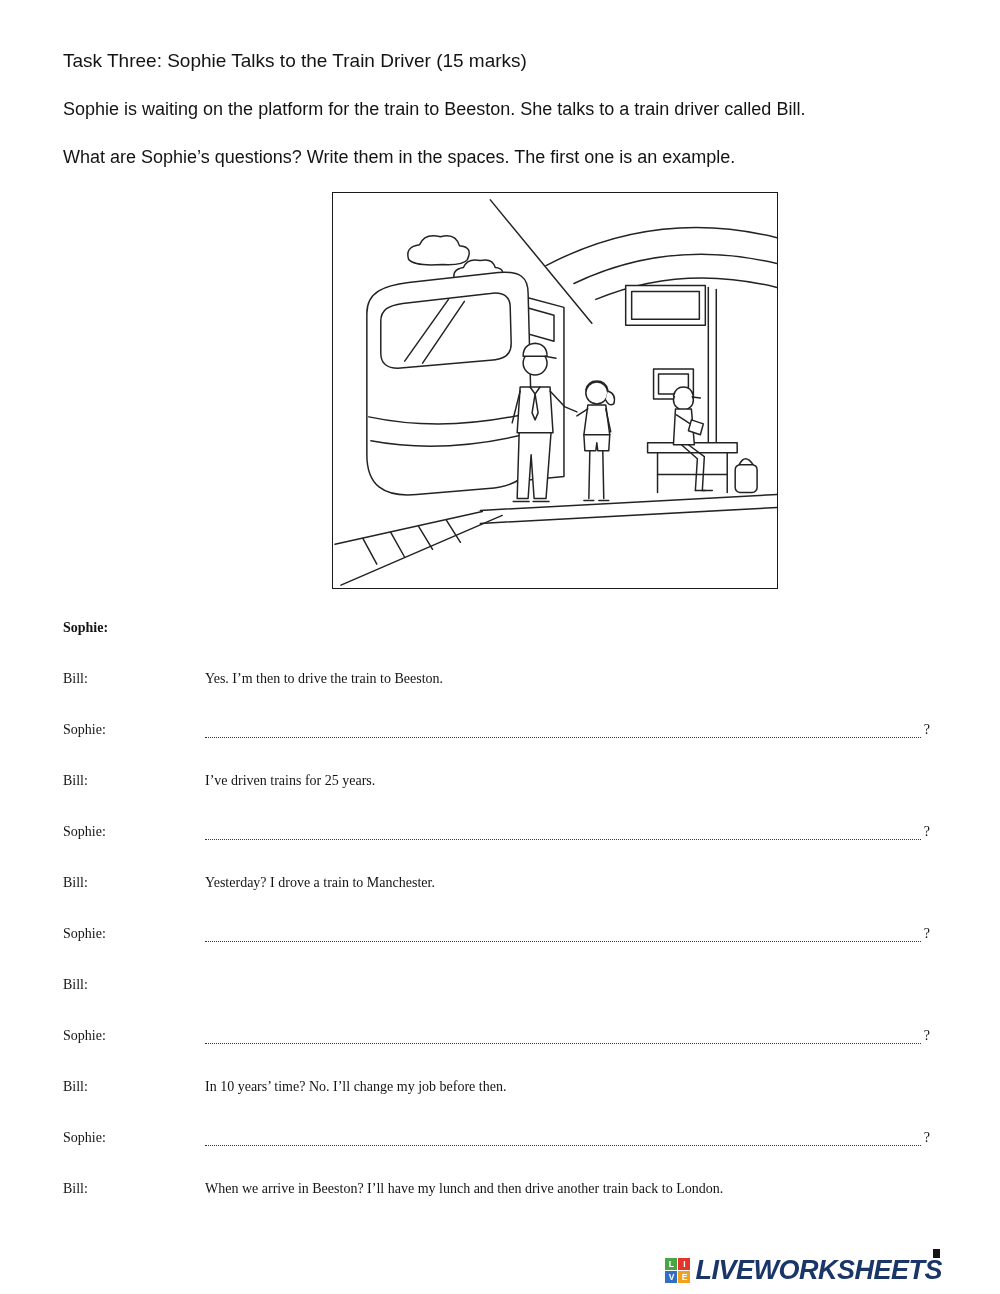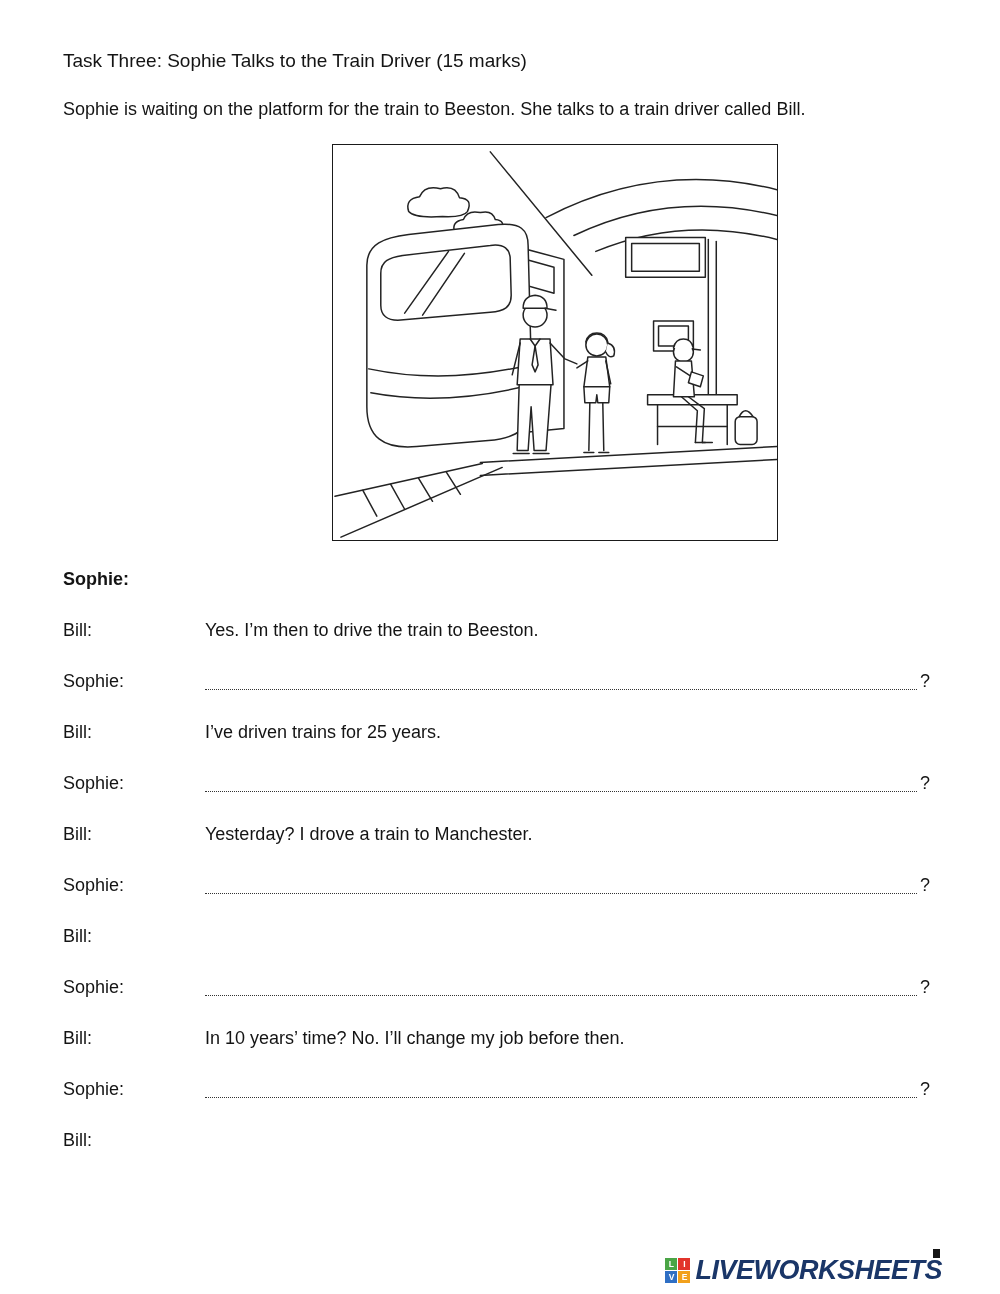--- a/index.html
+++ b/index.html
@@ -16,21 +16,21 @@
   .title { font-size: 19px; font-weight: 400; margin: 0 0 24px; }
   .para { font-size: 18px; line-height: 1.45; margin: 4px 0 22px; max-width: 850px; }
   .figure {
     width: 446px; height: 397px;
     border: 1.6px solid #1a1a1a;
     margin: 4px 0 26px 269px;
     background: #fff;
   }
   .figure svg { display: block; width: 100%; height: 100%; }
   .dialogue { margin-top: 0; }
-  .row { display: flex; font-size: 18px; line-height: 25px; margin-bottom: 26px; }
+  .row { display: flex; font-size: 14px; line-height: 25px; margin-bottom: 26px; font-family: Liberation Serif, serif; }
   .speaker { flex: 0 0 142px; }
   .content { flex: 1; max-width: 728px; }
   .example { font-weight: 700; }
   .blank { display: flex; align-items: flex-end; }
   .dots { flex: 1; border-bottom: 1.7px dotted #333; margin-bottom: 4px; }
   .qmark { margin-left: 3px; }
   .footer {
     position: absolute; right: 58px; bottom: 8px;
     display: flex; align-items: center; gap: 5px;
   }
@@ -44,20 +44,21 @@
 </style>
 </head>
 <body>
 
 <div class="page">
 
   <h1 class="title">Task Three: Sophie Talks to the Train Driver (15 marks)</h1>
 
   <p class="para">Sophie is waiting on the platform for the train to Beeston. She talks to a train driver called Bill.</p>
 
+  <p class="para">What are Sophie’s questions? Write them in the spaces. The first one is an example.</p>
 
   <div class="figure">
     <svg viewBox="0 0 446 395">
       <g fill="none" stroke="#232323" stroke-width="1.5" stroke-linecap="round" stroke-linejoin="round">
         <g>
           <path d="M214,72 Q325,14 446,44"></path>
           <path d="M242,90 Q338,44 446,70"></path>
           <path d="M264,106 Q350,70 446,94"></path>
         </g>
         <line x1="158" y1="6" x2="260" y2="130"></line>
@@ -218,20 +219,21 @@
     <div class="row">
       <div class="speaker">Sophie:</div>
       <div class="content blank">
         <span class="dots"></span>
         <span class="qmark">?</span>
       </div>
     </div>
 
     <div class="row">
       <div class="speaker">Bill:</div>
+      <div class="content">When we arrive in Beeston? I’ll have my lunch and then drive another train back to London.</div>
     </div>
 
   </div>
 </div>
 
 <div class="corner-mark"></div>
 
 <div class="footer">
   <div class="logo-grid">
     <span class="cell" style="background:#4aa546">L</span>

